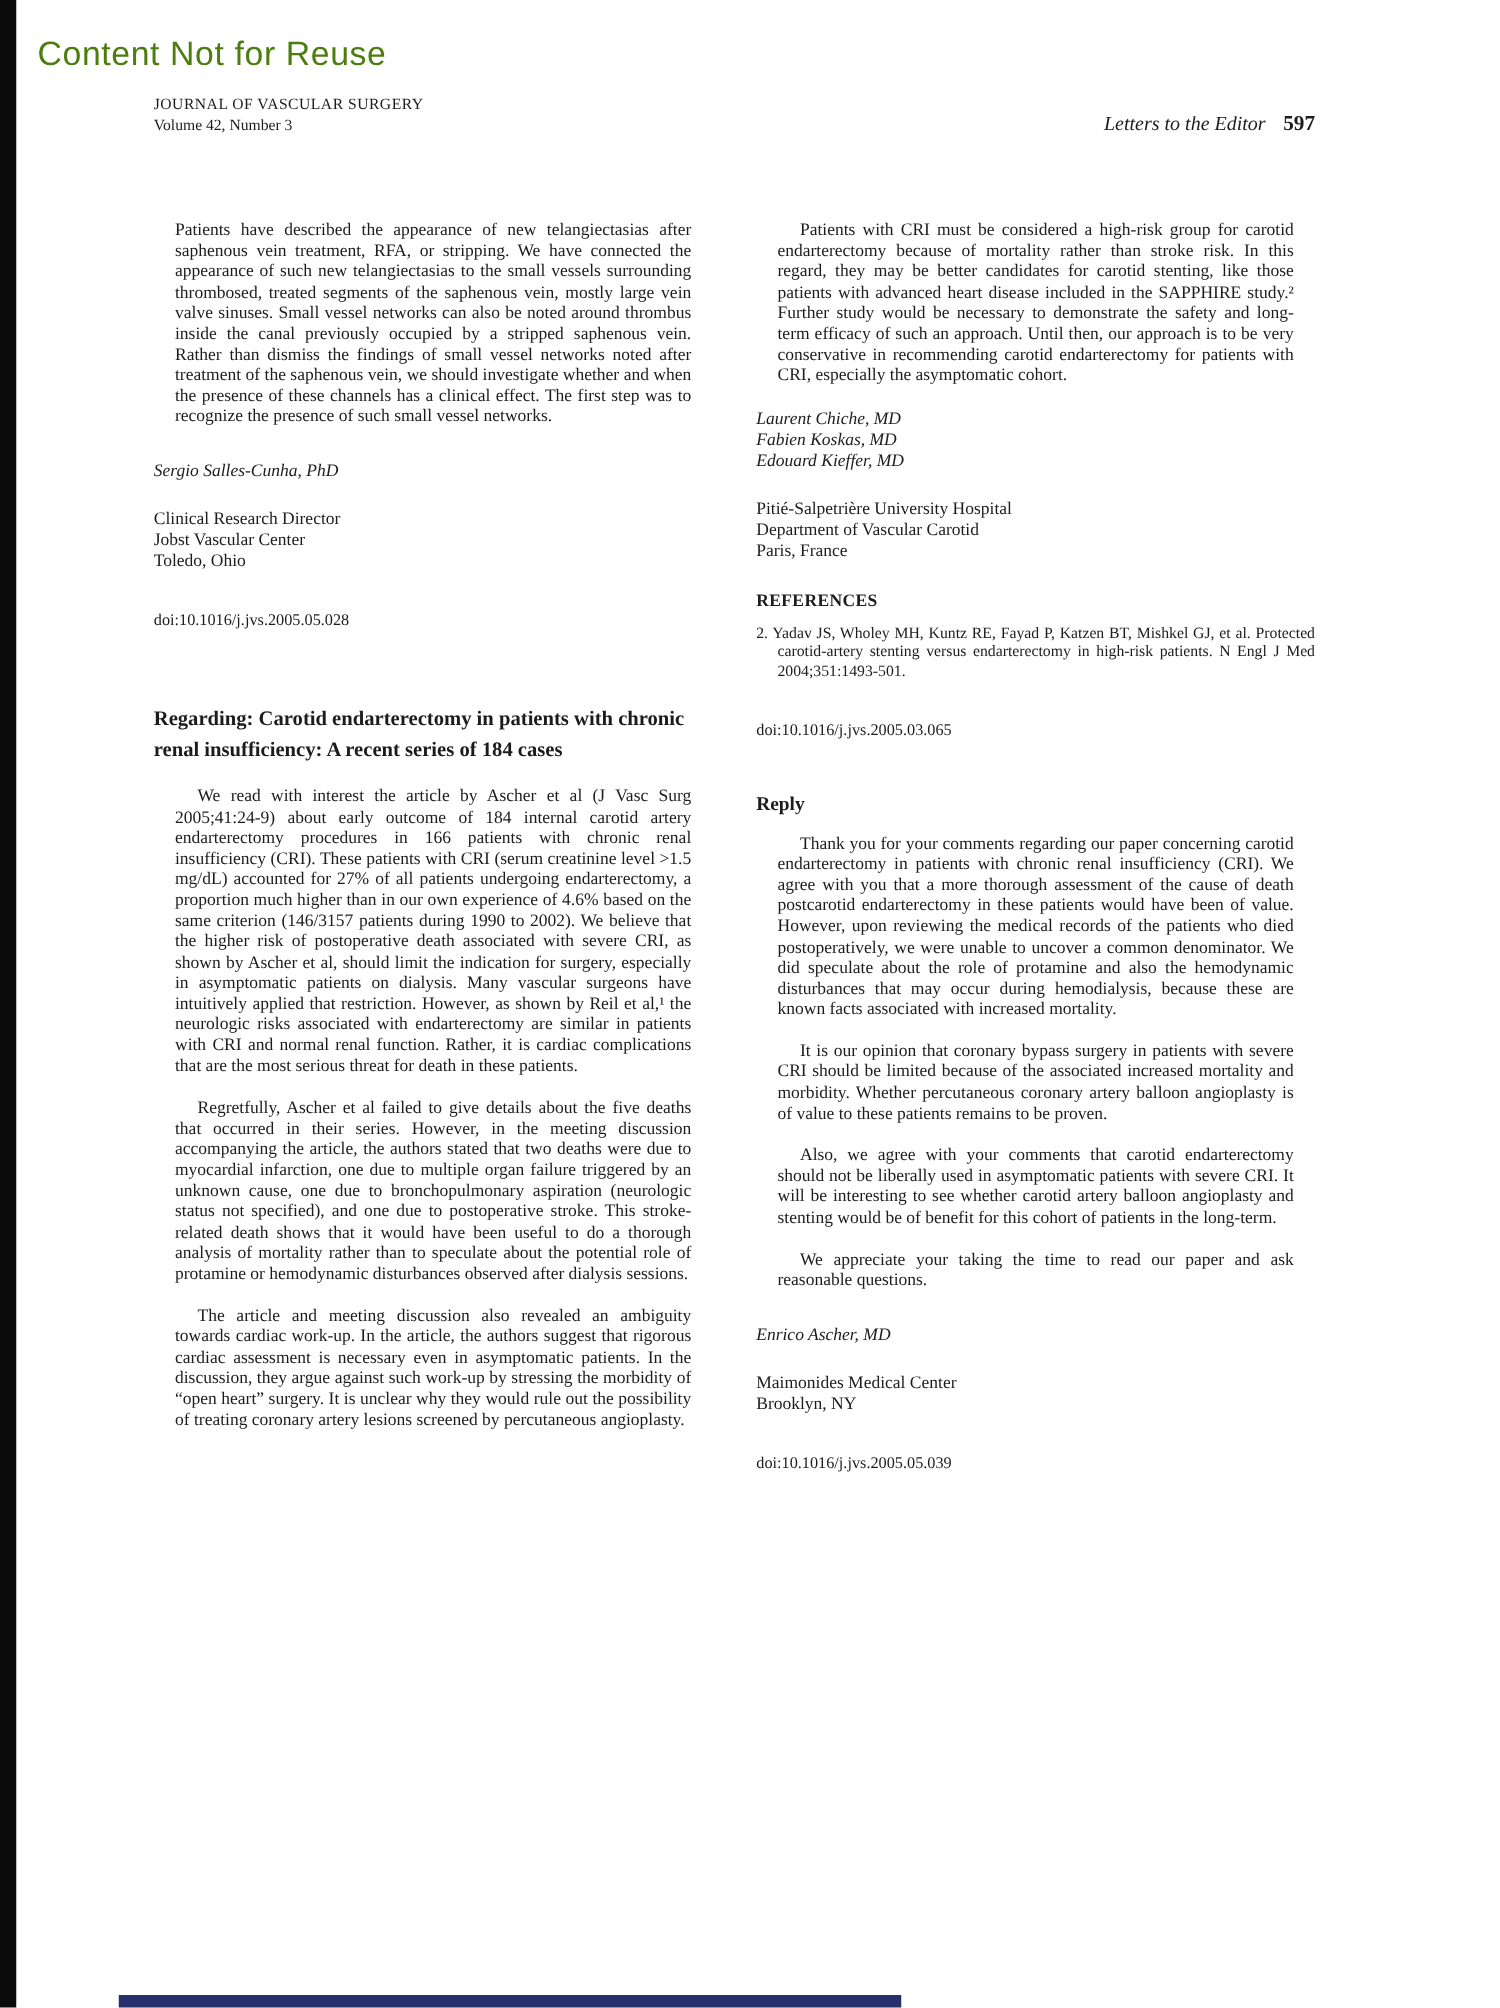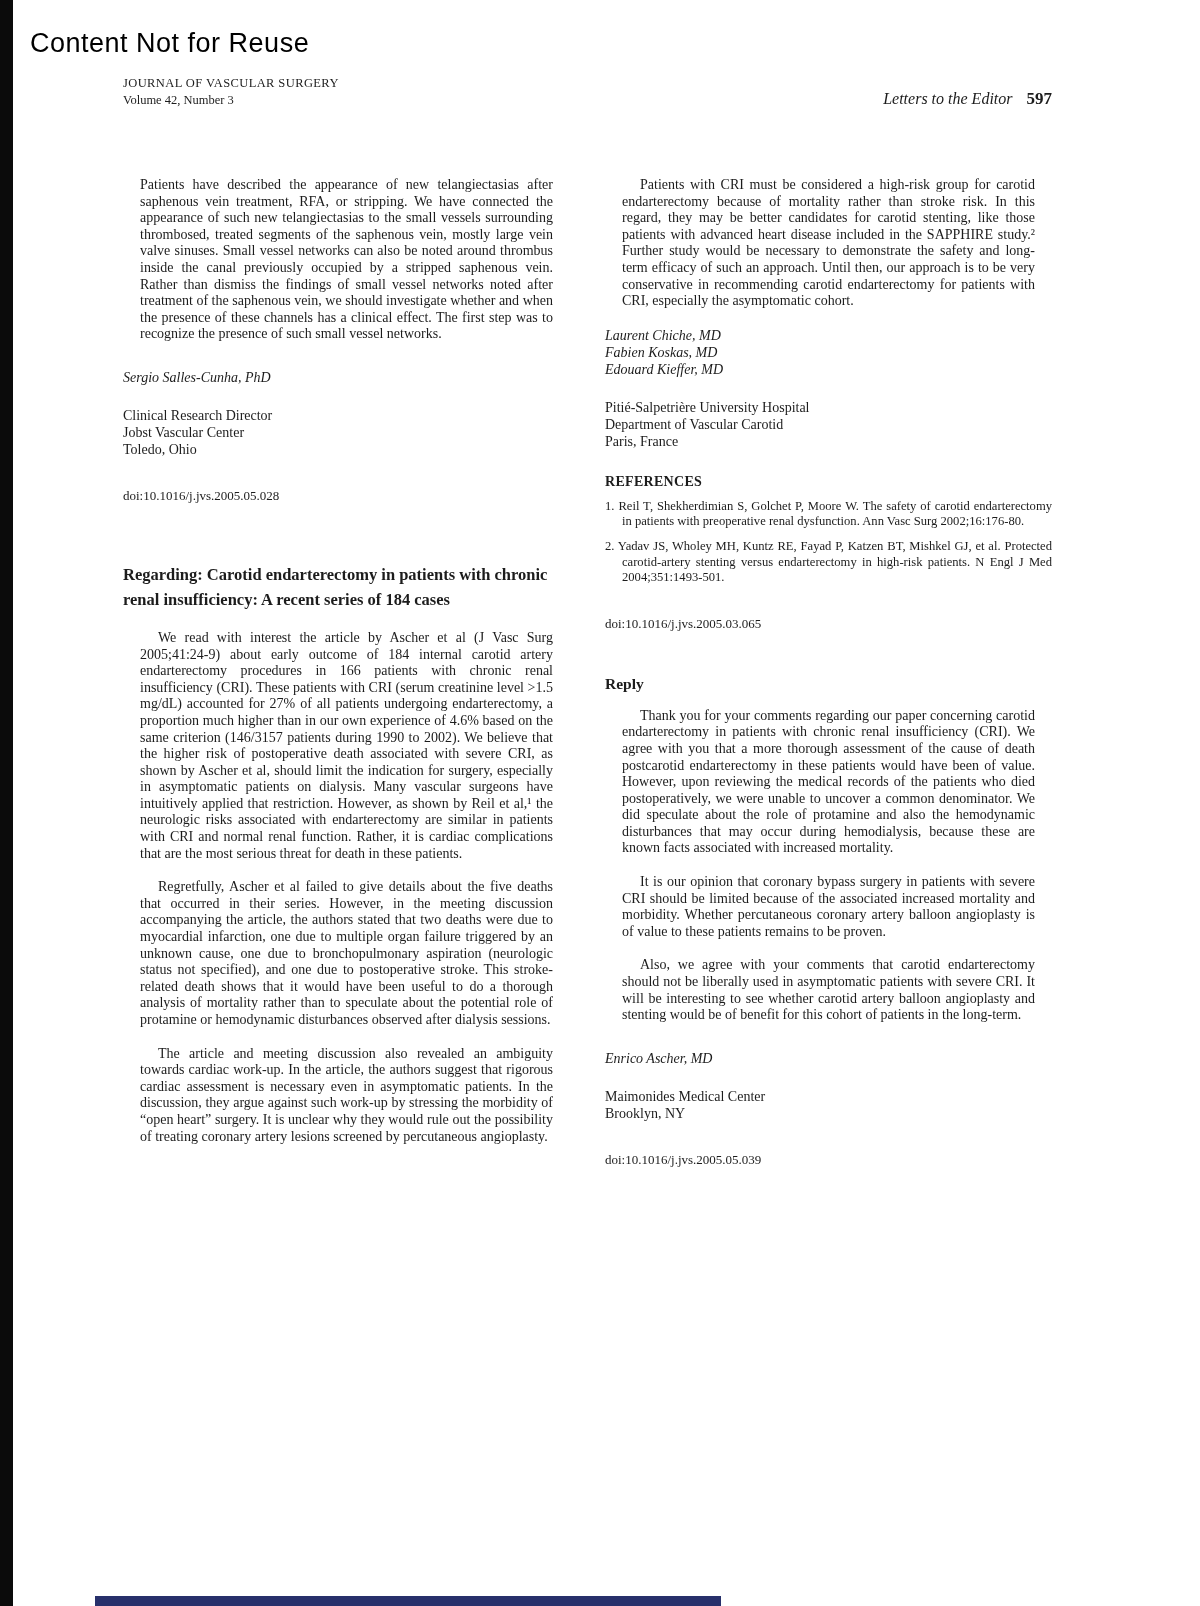--- a/index.html
+++ b/index.html
@@ -17,21 +17,21 @@
     background: #0b0b0b;
   }
   .bottom-bar {
     position: absolute; left: 95px; bottom: 0;
     width: 626px; height: 10px;
     background: #27306b;
   }
   .watermark {
     position: absolute; left: 30px; top: 28px;
     font-family: "Liberation Sans", sans-serif;
-    font-size: 27px; color: #000000; letter-spacing: 0.5px;
+    font-size: 27px; color: #4d7c0f; letter-spacing: 0.5px;
   }
   .header {
     position: absolute; left: 123px; top: 75px; width: 929px;
     display: flex; justify-content: space-between; align-items: flex-end;
   }
   .header-left { font-size: 12.5px; line-height: 17px; }
   .journal-name { letter-spacing: 0.4px; }
   .header-right { font-size: 16px; white-space: nowrap; }
   .section-title { font-style: italic; font-weight: normal; }
   .page-number { font-weight: bold; margin-left: 10px; font-size: 17px; }
@@ -132,30 +132,30 @@
       </div>
 
       <div class="affil">
         <div>Pitié-Salpetrière University Hospital</div>
         <div>Department of Vascular Carotid</div>
         <div>Paris, France</div>
       </div>
 
       <h3 class="refs-heading">REFERENCES</h3>
 
-      <div class="ref">1. Reil T, Shekherdimian S, Golchet P, Moore W. The safety of carotid endarterectomy in patients with preoperative renal dysfunction. Ann Vasc Surg 2002;16:176-80.</div>
       <div class="ref">2. Yadav JS, Wholey MH, Kuntz RE, Fayad P, Katzen BT, Mishkel GJ, et al. Protected carotid-artery stenting versus endarterectomy in high-risk patients. N Engl J Med 2004;351:1493-501.</div>
 
       <div class="doi">doi:10.1016/j.jvs.2005.03.065</div>
 
       <h3 class="reply-heading">Reply</h3>
 
       <p class="body-p ind after-reply">Thank you for your comments regarding our paper concerning carotid endarterectomy in patients with chronic renal insufficiency (CRI). We agree with you that a more thorough assessment of the cause of death postcarotid endarterectomy in these patients would have been of value. However, upon reviewing the medical records of the patients who died postoperatively, we were unable to uncover a common denominator. We did speculate about the role of protamine and also the hemodynamic disturbances that may occur during hemodialysis, because these are known facts associated with increased mortality.</p>
       <p class="body-p ind">It is our opinion that coronary bypass surgery in patients with severe CRI should be limited because of the associated increased mortality and morbidity. Whether percutaneous coronary artery balloon angioplasty is of value to these patients remains to be proven.</p>
       <p class="body-p ind">Also, we agree with your comments that carotid endarterectomy should not be liberally used in asymptomatic patients with severe CRI. It will be interesting to see whether carotid artery balloon angioplasty and stenting would be of benefit for this cohort of patients in the long-term.</p>
+      <p class="body-p ind">We appreciate your taking the time to read our paper and ask reasonable questions.</p>
 
       <p class="sig sig-top">Enrico Ascher, MD</p>
 
       <div class="affil">
         <div>Maimonides Medical Center</div>
         <div>Brooklyn, NY</div>
       </div>
 
       <div class="doi">doi:10.1016/j.jvs.2005.05.039</div>
     </div>

